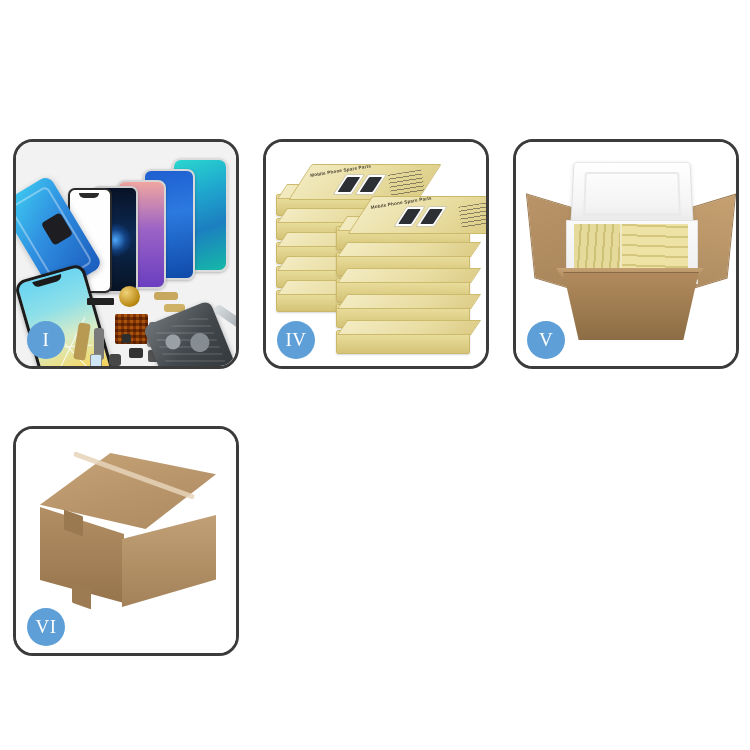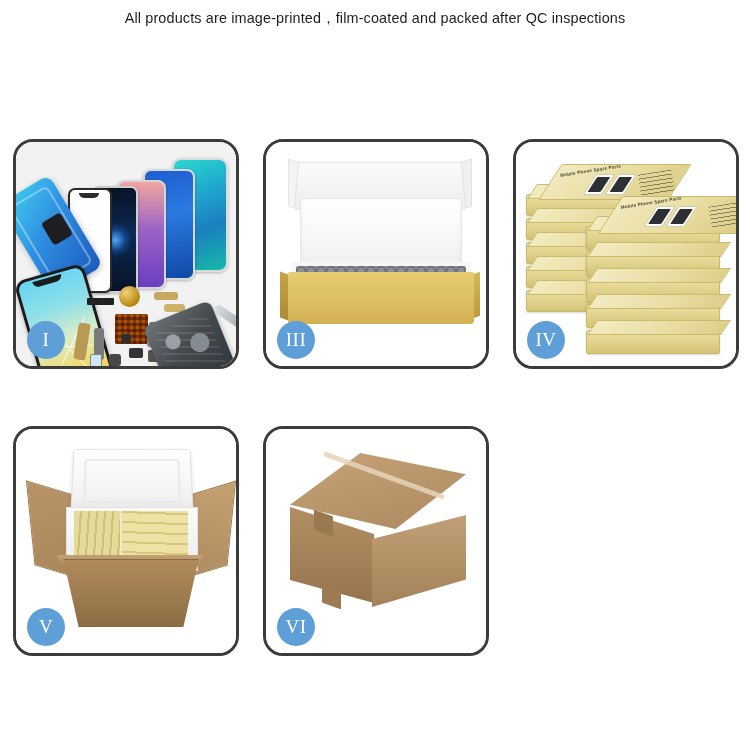--- a/index.html
+++ b/index.html
@@ -424,21 +424,20 @@
   }
   .p6-tape2 {
     position:absolute; left:56px; top:157px; width:19px; height:20px;
     background:#9c7b53; border-radius:1px; transform: skewY(20deg);
   }
 </style>
 </head>
 <body>
 
 <div class="header">
-  <p class="page-subtitle">All products are image-printed，film-coated and packed after QC inspections</p>
 </div>
 
 <div class="grid">
 
   <div class="panel">
     <div class="panel-stage">
       <div class="p1-bg"></div>
 
       <div class="scr p1-ph-a"></div>
       <div class="scr p1-ph-b"></div>
@@ -467,36 +466,20 @@
       <div class="prt p1-chip5"></div>
 
       <div class="p1-hous"></div>
       <div class="p1-tool"></div>
       <div class="p1-tool2"></div>
     </div>
     <div class="badge">I</div>
   </div>
 
 
-  <div class="panel">
-    <div class="panel-stage">
-      <div class="p3-bg"></div>
-      <div class="p3-lid-flapL"></div>
-      <div class="p3-lid-flapR"></div>
-      <div class="p3-lid-back"></div>
-      <div class="p3-foam"></div>
-      <div class="p3-box-sideL"></div>
-      <div class="p3-box-sideR"></div>
-      <div class="p3-box-innerwhite"></div>
-      <div class="p3-box-inner"></div>
-      <div class="p3-box-body"></div>
-      <div class="p3-box-front"></div>
-    </div>
-    <div class="badge">III</div>
-  </div>
 
   <div class="panel">
     <div class="panel-stage">
       <div class="p4-bg"></div>
       <div class="stackwrap">
         <div class="sbox sb-b1">
             <div class="top"></div>
           </div>
         <div class="sbox sb-b2">
             <div class="top"></div>

